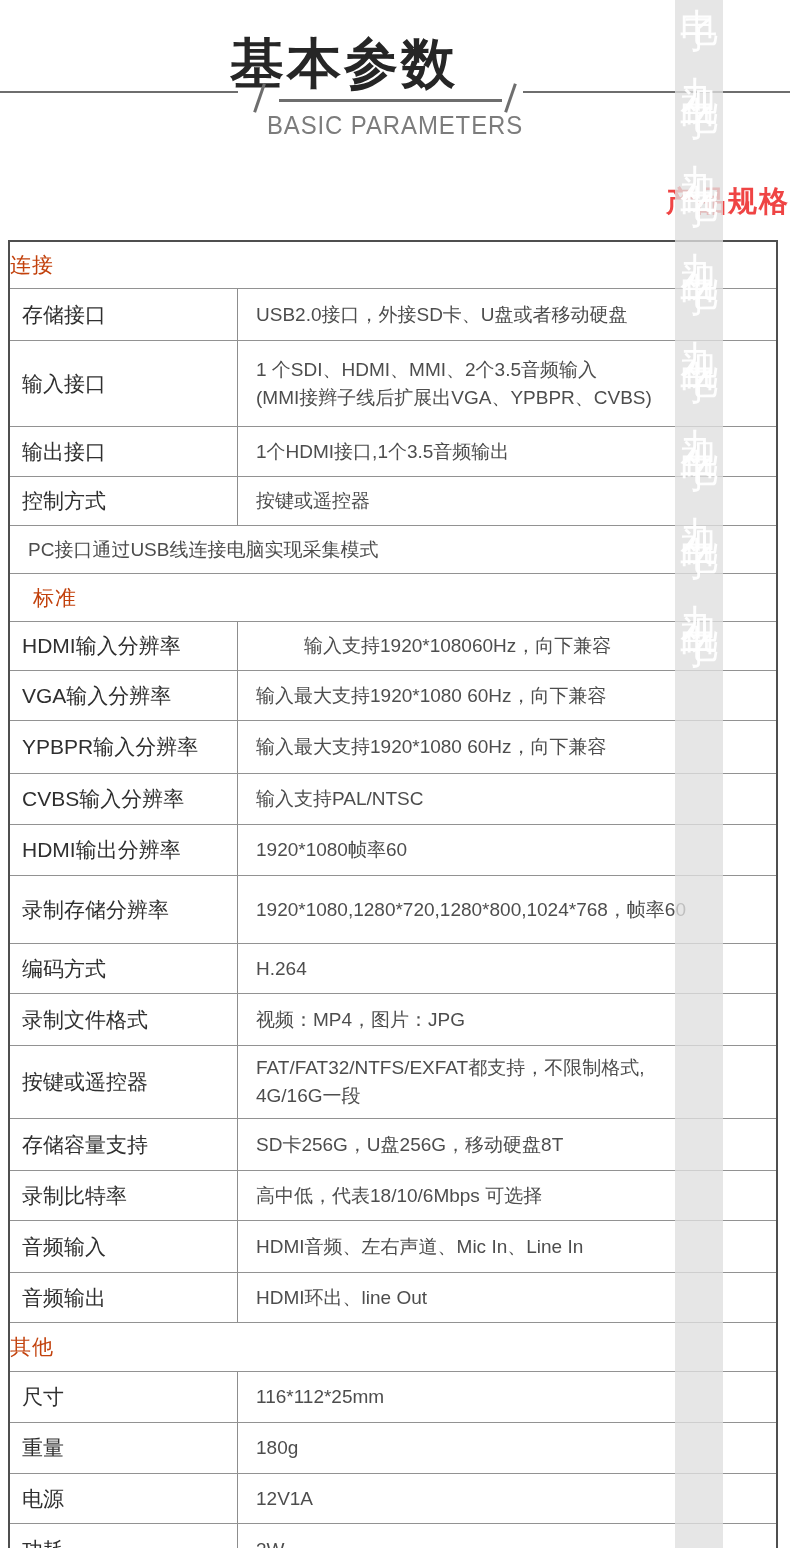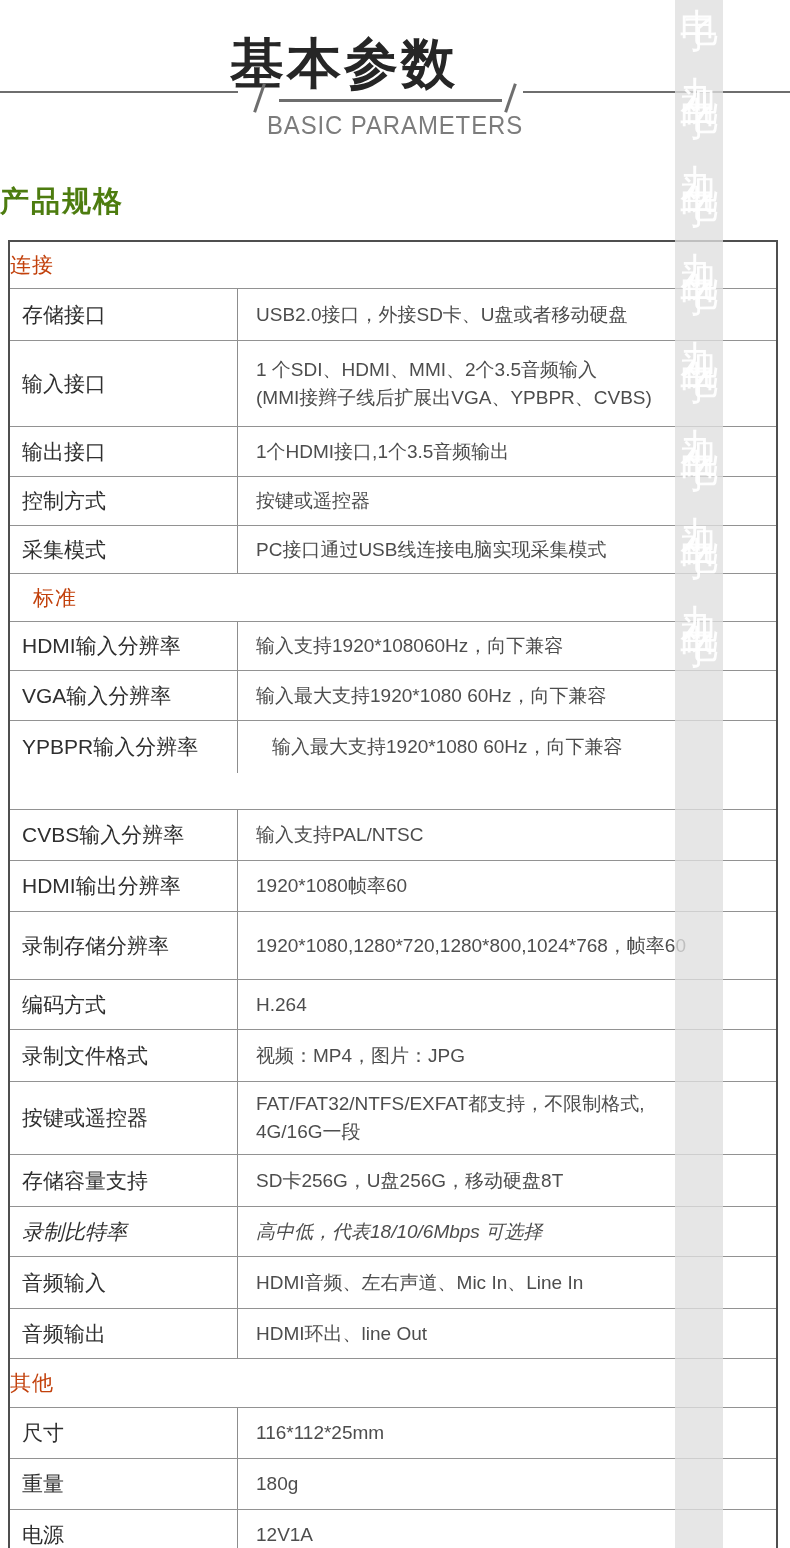--- a/index.html
+++ b/index.html
@@ -45,24 +45,24 @@
     left: 0; top: 110px; width: 790px;
     text-align: center;
     font-size: 26px;
     color: #7c7c7c;
     letter-spacing: 1px;
     transform: scaleX(0.92);
   }
   .spec-title {
     position: absolute;
     left: 0; top: 182px; width: 790px;
-    text-align: left;
+    text-align: right;
     font-size: 29px;
     font-weight: 700;
-    color: #4d7c0f;
+    color: #ef4444;
     letter-spacing: 2px;
   }
 
   
   .spec-table {
     position: absolute;
     left: 8px; top: 240px;
     width: 770px;
     border: 2px solid #4f4f4f;
     background: #ffffff;
@@ -147,39 +147,38 @@
     </div>
     <div class="spec-row" style="min-height: 50px;">
       <div class="spec-label">输出接口</div>
       <div class="spec-value">1个HDMI接口,1个3.5音频输出</div>
     </div>
     <div class="spec-row" style="min-height: 49px;">
       <div class="spec-label">控制方式</div>
       <div class="spec-value">按键或遥控器</div>
     </div>
     <div class="spec-row" style="min-height: 48px;">
-      <div class="spec-label">采集模式</div>
       <div class="spec-value">PC接口通过USB线连接电脑实现采集模式</div>
     </div>
     <div class="spec-row section" style="min-height: 48px; padding-left: 23px;">
       <span>标准</span>
     </div>
-    <div class="spec-row" style="min-height: 49px;">
+    <div class="spec-row" style="min-height: 49px; gap: 48px;">
       <div class="spec-label">HDMI输入分辨率</div>
       <div class="spec-value">输入支持1920*108060Hz，向下兼容</div>
     </div>
     <div class="spec-row" style="min-height: 50px;">
       <div class="spec-label">VGA输入分辨率</div>
       <div class="spec-value">输入最大支持1920*1080 60Hz，向下兼容</div>
     </div>
-    <div class="spec-row" style="min-height: 53px; gap: 16px;">
+    <div class="spec-row" style="min-height: 53px;">
       <div class="spec-label">YPBPR输入分辨率</div>
       <div class="spec-value">输入最大支持1920*1080 60Hz，向下兼容</div>
     </div>
-    <div class="spec-row" style="min-height: 51px; margin-top: 36px;">
+    <div class="spec-row" style="min-height: 51px;">
       <div class="spec-label">CVBS输入分辨率</div>
       <div class="spec-value">输入支持PAL/NTSC</div>
     </div>
     <div class="spec-row" style="min-height: 51px;">
       <div class="spec-label">HDMI输出分辨率</div>
       <div class="spec-value">1920*1080帧率60</div>
     </div>
     <div class="spec-row" style="min-height: 68px;">
       <div class="spec-label">录制存储分辨率</div>
       <div class="spec-value">1920*1080,1280*720,1280*800,1024*768，帧率60</div>
@@ -194,21 +193,21 @@
     </div>
     <div class="spec-row" style="min-height: 73px;">
       <div class="spec-label">按键或遥控器</div>
       <div class="spec-value">FAT/FAT32/NTFS/EXFAT都支持，不限制格式,
 4G/16G一段</div>
     </div>
     <div class="spec-row" style="min-height: 52px;">
       <div class="spec-label">存储容量支持</div>
       <div class="spec-value">SD卡256G，U盘256G，移动硬盘8T</div>
     </div>
-    <div class="spec-row" style="min-height: 50px; font-style: italic;">
+    <div class="spec-row" style="min-height: 50px;">
       <div class="spec-label">录制比特率</div>
       <div class="spec-value">高中低，代表18/10/6Mbps 可选择</div>
     </div>
     <div class="spec-row" style="min-height: 52px;">
       <div class="spec-label">音频输入</div>
       <div class="spec-value">HDMI音频、左右声道、Mic In、Line In</div>
     </div>
     <div class="spec-row" style="min-height: 50px;">
       <div class="spec-label">音频输出</div>
       <div class="spec-value">HDMI环出、line Out</div>

